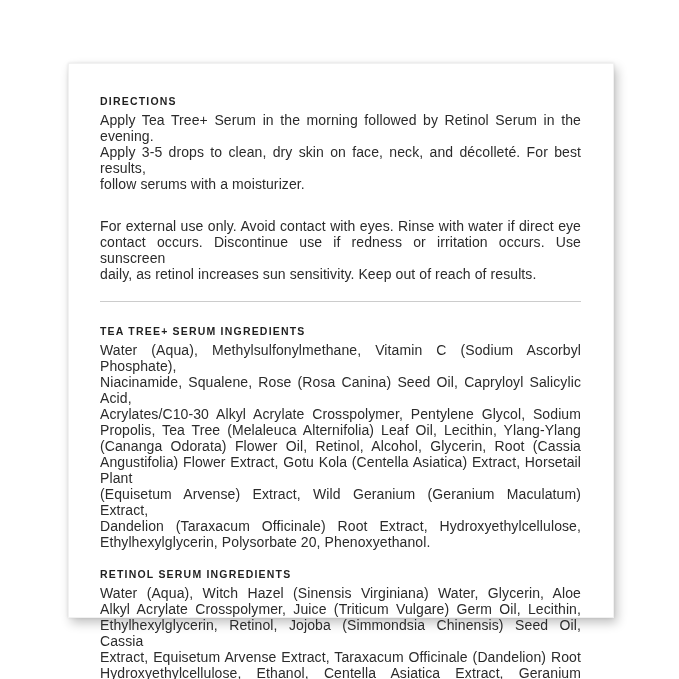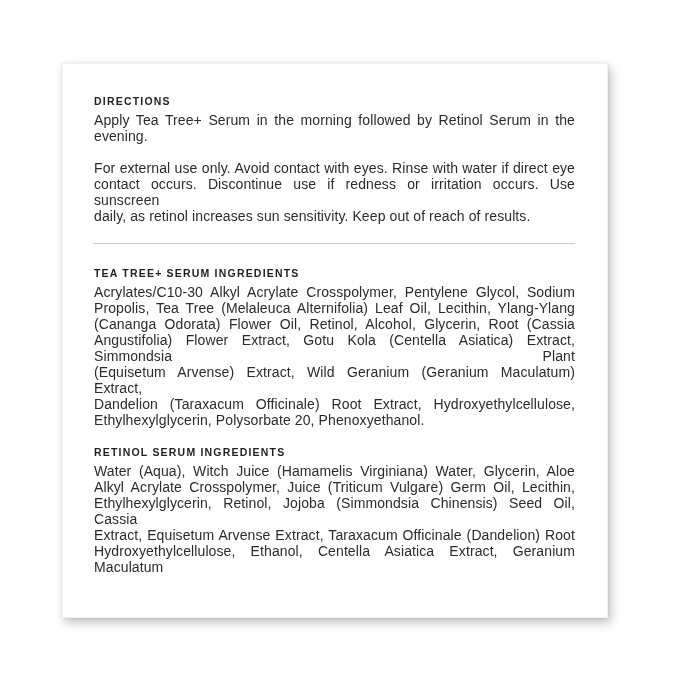--- a/index.html
+++ b/index.html
@@ -12,41 +12,41 @@
   }
   .stage {
     position: relative;
     width: 679px;
     height: 679px;
     background: #ffffff;
     overflow: hidden;
   }
   .label-card {
     position: absolute;
-    left: 62px;
+    left: 68px;
     top: 63px;
     width: 546px;
     height: 555px;
     box-sizing: border-box;
     background: #ffffff;
     padding: 29px 32px 47px 31px;
     border: 1px solid #f1f1f1;
     box-shadow: 0 0 3px rgba(0,0,0,0.10), 3px 5px 10px rgba(0,0,0,0.24);
     color: #2b2b2b;
   }
   .section-heading {
     font-size: 10.5px;
     font-weight: bold;
     letter-spacing: 1.2px;
     line-height: 16px;
     color: #1f1f1f;
     margin: 0 0 3px 0;
   }
   .para { margin: 0; }
-  .para.second { margin-top: 16px; }
+  .para.second { margin-top: 26px; }
   .text-line {
     font-size: 14px;
     line-height: 16px;
     letter-spacing: 0.1px;
     text-align: justify;
     text-align-last: justify;
     color: #2b2b2b;
   }
   .text-line.last {
     text-align-last: left;
@@ -62,47 +62,51 @@
 </head>
 <body>
 
 <div class="stage">
   <div class="label-card">
 
     <div>
       <h2 class="section-heading">DIRECTIONS</h2>
       <div class="para">
         <div class="text-line">Apply Tea Tree+ Serum in the morning followed by Retinol Serum in the evening.</div>
+        <div class="text-line">Apply 3-5 drops to clean, dry skin on face, neck, and décolleté. For best results,</div>
+        <div class="text-line last">follow serums with a moisturizer.</div>
       </div>
       <div class="para second">
         <div class="text-line">For external use only. Avoid contact with eyes. Rinse with water if direct eye</div>
         <div class="text-line">contact occurs. Discontinue use if redness or irritation occurs. Use sunscreen</div>
         <div class="text-line last">daily, as retinol increases sun sensitivity. Keep out of reach of results.</div>
       </div>
     </div>
 
     <hr class="divider">
 
     <div>
       <h2 class="section-heading">TEA TREE+ SERUM INGREDIENTS</h2>
       <div class="para">
+        <div class="text-line">Water (Aqua), Methylsulfonylmethane, Vitamin C (Sodium Ascorbyl Phosphate),</div>
+        <div class="text-line">Niacinamide, Squalene, Rose (Rosa Canina) Seed Oil, Capryloyl Salicylic Acid,</div>
         <div class="text-line">Acrylates/C10-30 Alkyl Acrylate Crosspolymer, Pentylene Glycol, Sodium</div>
         <div class="text-line">Propolis, Tea Tree (Melaleuca Alternifolia) Leaf Oil, Lecithin, Ylang-Ylang</div>
         <div class="text-line">(Cananga Odorata) Flower Oil, Retinol, Alcohol, Glycerin, Root (Cassia</div>
-        <div class="text-line">Angustifolia) Flower Extract, Gotu Kola (Centella Asiatica) Extract, Simmondsia Plant</div>
+        <div class="text-line">Angustifolia) Flower Extract, Gotu Kola (Centella Asiatica) Extract, Horsetail Plant</div>
         <div class="text-line">(Equisetum Arvense) Extract, Wild Geranium (Geranium Maculatum) Extract,</div>
         <div class="text-line">Dandelion (Taraxacum Officinale) Root Extract, Hydroxyethylcellulose,</div>
         <div class="text-line last">Ethylhexylglycerin, Polysorbate 20, Phenoxyethanol.</div>
       </div>
     </div>
 
     <div class="section-retinol">
       <h2 class="section-heading">RETINOL SERUM INGREDIENTS</h2>
       <div class="para">
-        <div class="text-line">Water (Aqua), Witch Juice (Hamamelis Virginiana) Water, Glycerin, Aloe</div>
+        <div class="text-line">Water (Aqua), Witch Hazel (Sinensis Virginiana) Water, Glycerin, Aloe</div>
         <div class="text-line">Alkyl Acrylate Crosspolymer, Juice (Triticum Vulgare) Germ Oil, Lecithin,</div>
         <div class="text-line">Ethylhexylglycerin, Retinol, Jojoba (Simmondsia Chinensis) Seed Oil, Cassia</div>
         <div class="text-line">Extract, Equisetum Arvense Extract, Taraxacum Officinale (Dandelion) Root</div>
         <div class="text-line">Hydroxyethylcellulose, Ethanol, Centella Asiatica Extract, Geranium Maculatum</div>
       </div>
     </div>
 
   </div>
 </div>
 

